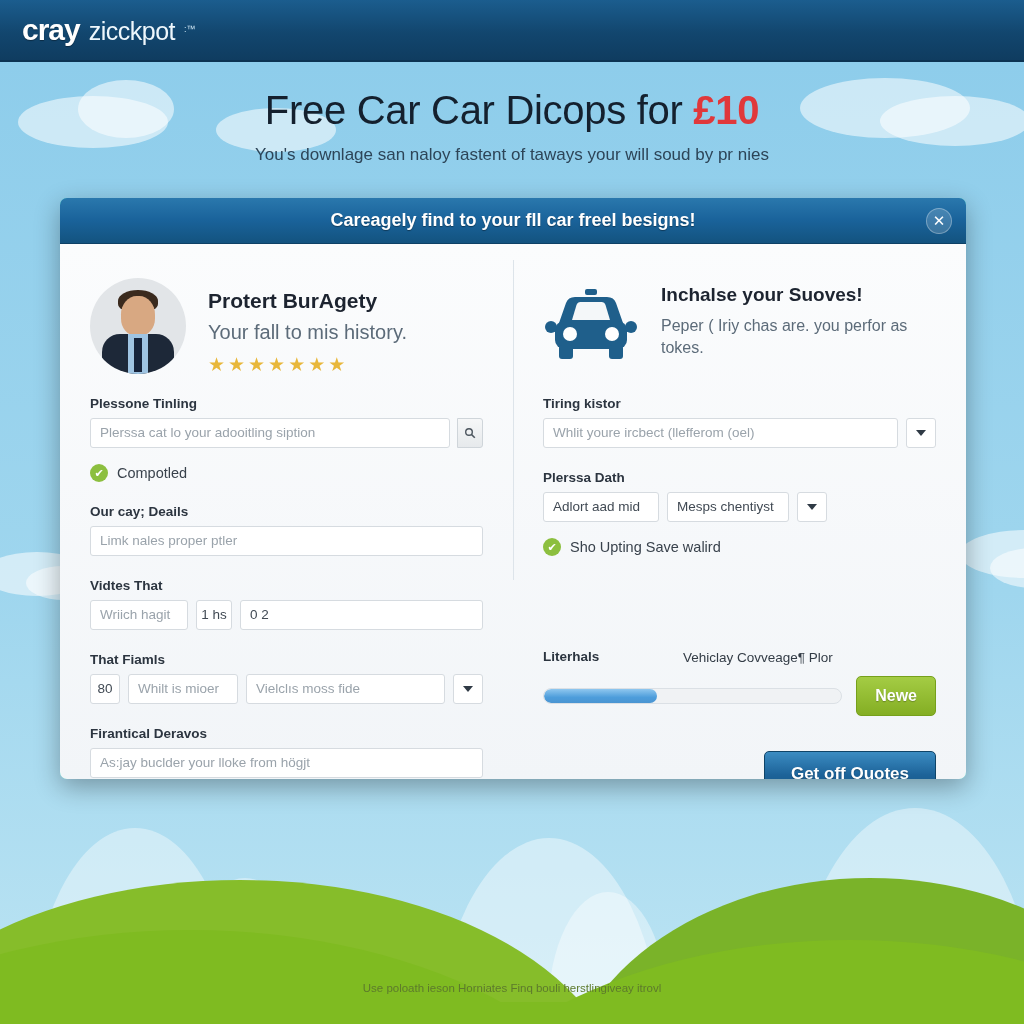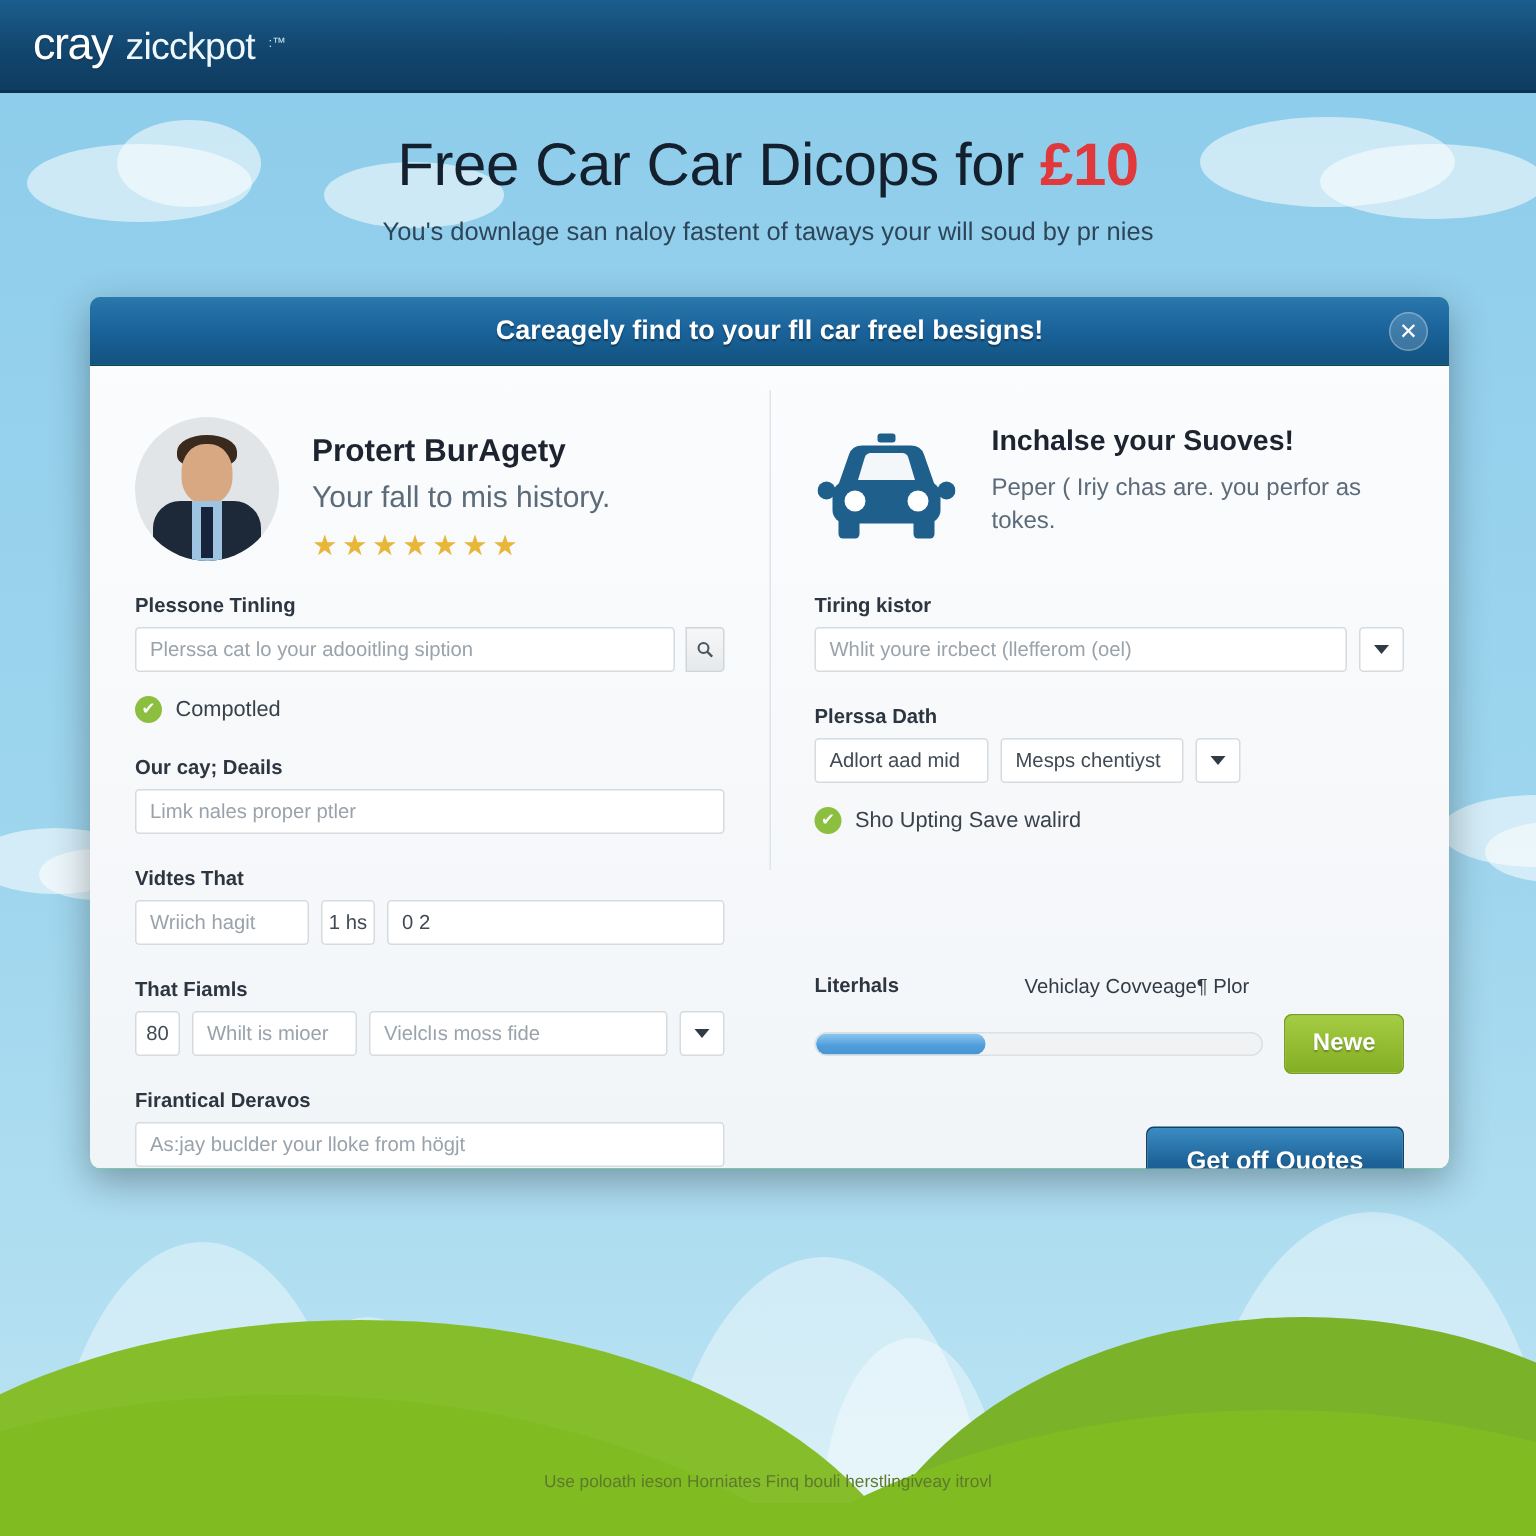--- a/index.html
+++ b/index.html
@@ -25,21 +25,21 @@
   
   #topbar {
     position: absolute; left: 0; right: 0; top: 0; height: 62px;
     background: linear-gradient(180deg, #1b5d8e 0%, #12466e 55%, #0f3c60 100%);
     border-bottom: 2px solid #0c3css;
     display: flex; align-items: center;
   }
   #topbar { border-bottom: 2px solid #0c3352; }
   .brand { display: flex; align-items: baseline; gap: 9px; padding-left: 22px; }
   .brand-mark {
-    font-size: 30px; font-weight: normal; color: #ffffff;
+    font-size: 30px; font-weight: bold; color: #ffffff;
     letter-spacing: -1px; line-height: 1;
     text-shadow: 0 1px 1px rgba(0,0,0,0.35);
   }
   .brand-word {
     font-size: 25px; color: #eef7fc; line-height: 1; letter-spacing: -0.5px;
   }
   .brand-tm { font-size: 9px; color: #cfe6f4; position: relative; top: -8px; }
 
   
   #hero { position: absolute; left: 0; right: 0; top: 88px; text-align: center; }
@@ -50,21 +50,21 @@
   #hero h1 .price { color: #e0383b; font-weight: bold; }
   #hero p {
     margin: 12px 0 0 0; font-size: 17px; color: #2d4558;
   }
 
   
   #modal {
     position: absolute; left: 60px; top: 198px; width: 906px; height: 581px;
     border-radius: 7px;
     box-shadow: 0 8px 26px rgba(0,0,0,0.32);
-    background: #22c55e;
+    background: #5eead4;
     overflow: hidden;
   }
   #modal-header {
     height: 46px;
     background: linear-gradient(180deg, #2a78ad 0%, #1a639b 48%, #13537f 100%);
     border-bottom: 1px solid #0e4166;
     display: flex; align-items: center; justify-content: center;
     position: relative;
   }
   #modal-header .title {
@@ -282,21 +282,21 @@
         <span class="check-text">Compotled</span>
       </div>
 
       <div class="field-label">Our cay; Deails</div>
       <div class="input-row">
         <div class="txt w-full">Limk nales proper ptler</div>
       </div>
 
       <div class="field-label">Vidtes That</div>
       <div class="input-row">
-        <div class="txt" style="width:116px;">Wriich hagit</div>
+        <div class="txt" style="width:98px;">Wriich hagit</div>
         <div class="txt filled" style="width:36px; text-align:center; padding:0 4px;">1 hs</div>
         <div class="txt filled w-full">0 2</div>
       </div>
 
       <div class="field-label">That Fiamls</div>
       <div class="input-row">
         <div class="txt filled" style="width:30px; text-align:center; padding:0 3px;">80</div>
         <div class="txt" style="width:110px;">Whilt is mioer</div>
         <div class="txt w-full">Vielclıs moss fide</div>
         <div class="sel-arrow">

